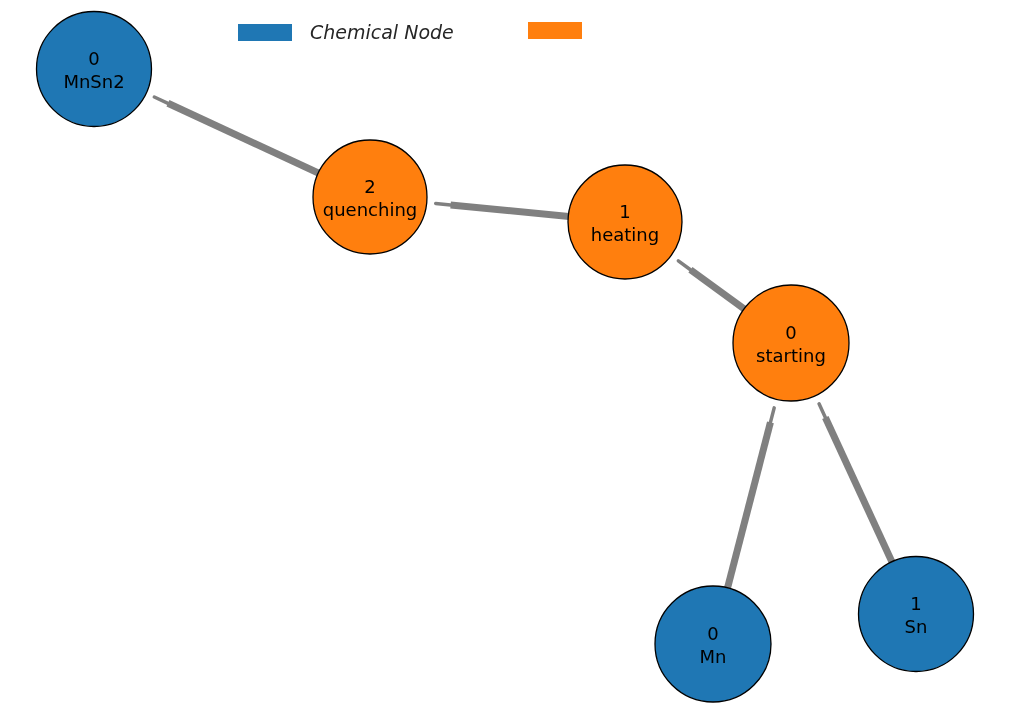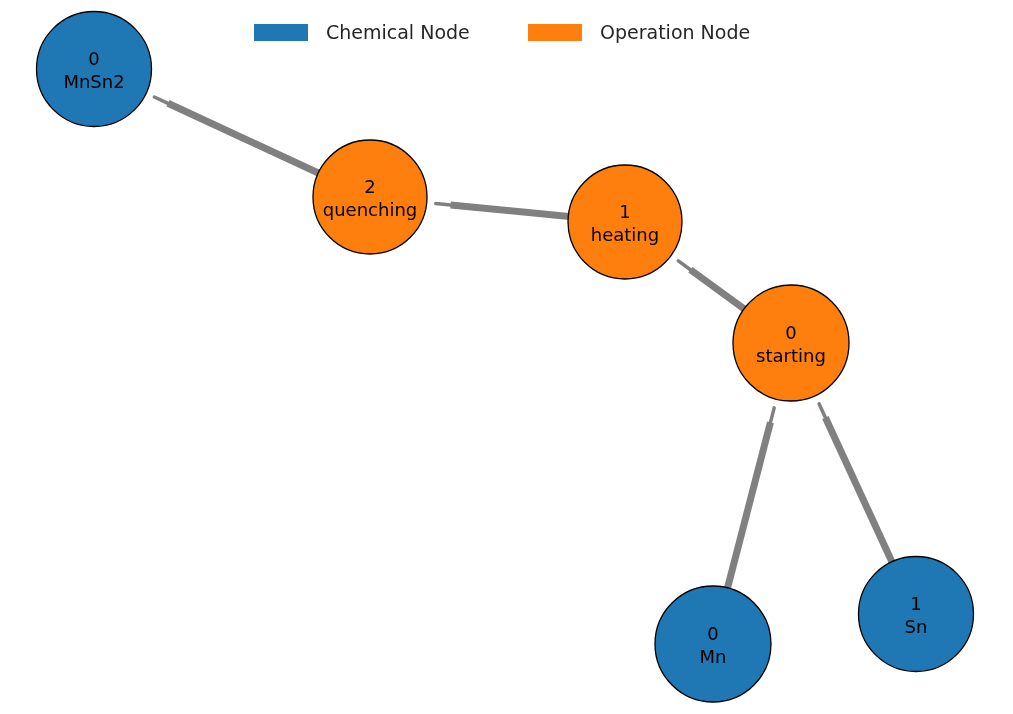--- a/index.html
+++ b/index.html
@@ -27,21 +27,21 @@
     width: 100%;
     height: 60px;
     pointer-events: none;
   }
   .legend-item {
     position: absolute;
     top: 22px;
     display: flex;
     align-items: center;
   }
-  .legend-item.item-0 { left: 254px; }
+  .legend-item.item-0 { left: 238px; font-style: italic; }
   .legend-item.item-1 { left: 528px; }
   .swatch {
     display: inline-block;
     width: 54px;
     height: 17px;
     margin-right: 18px;
   }
   .legend-label {
     font-size: 19px;
     color: #262626;
@@ -107,17 +107,16 @@
       </g>
     </svg>
 
   <div class="legend">
     <div class="legend-item item-0">
       <span class="swatch" style="background: rgb(31, 119, 180);"></span>
       <span class="legend-label">Chemical Node</span>
     </div>
     <div class="legend-item item-1">
       <span class="swatch" style="background: rgb(255, 127, 14);"></span>
-      <span class="legend-label">Operation Node</span>
     </div>
   </div>
 
 </div>
 
 </body></html>

